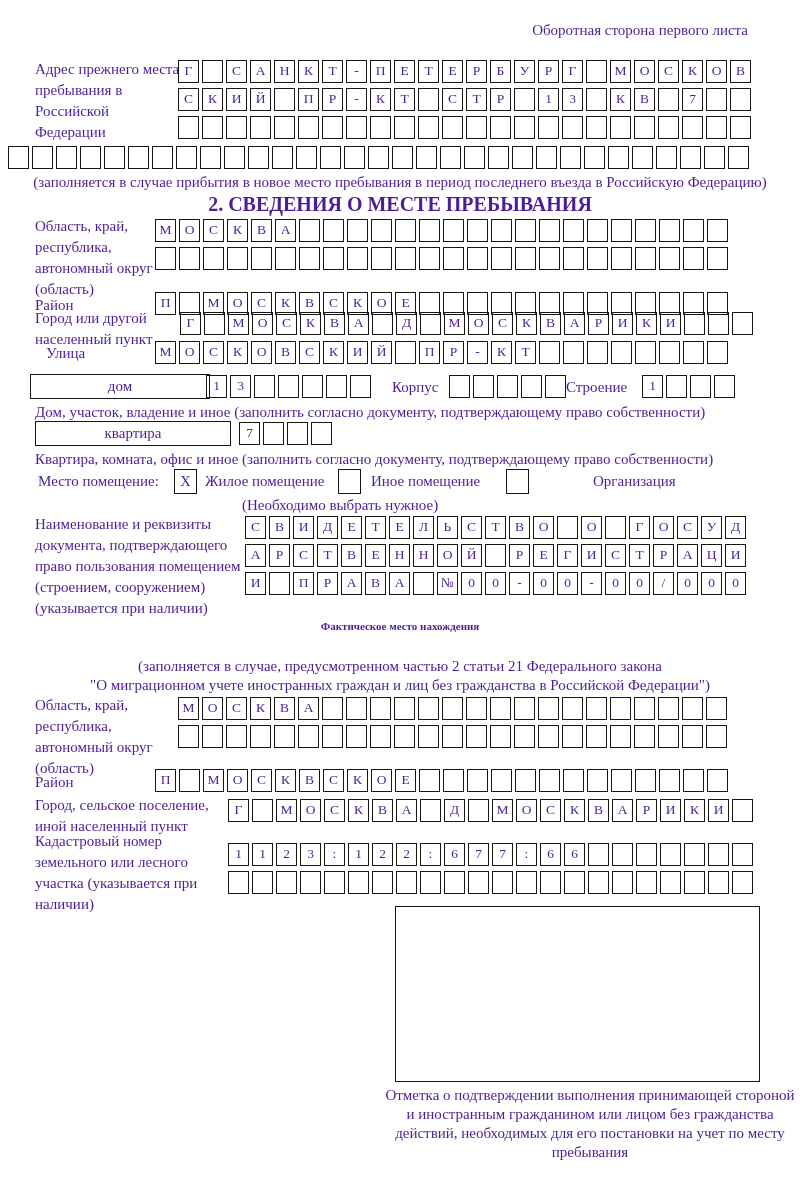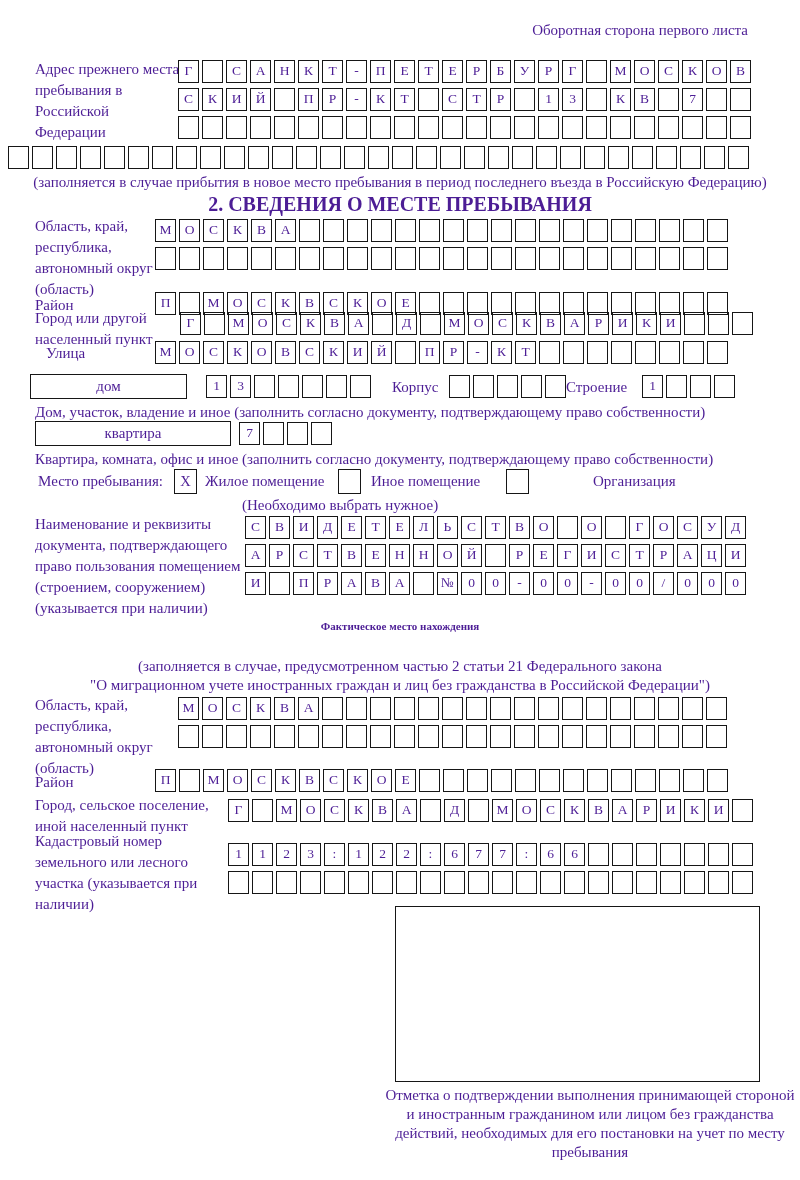--- a/index.html
+++ b/index.html
@@ -282,21 +282,21 @@
       <span class="cell"></span>
       <span class="cell"></span>
       <span class="cell"></span>
       <span class="cell"></span>
       <span class="cell"></span>
       <span class="cell"></span>
       <span class="cell"></span>
       <span class="cell"></span>
     </div>
 
-  <div class="abs widebox" style="top:374px; left:30px; width:157px;">дом</div>
+  <div class="abs widebox" style="top:374px; left:30px; width:180px;">дом</div>
   <div class="abs cells" style="top:375px; left:206px;">
       <span class="cell">1</span>
       <span class="cell">3</span>
       <span class="cell"></span>
       <span class="cell"></span>
       <span class="cell"></span>
       <span class="cell"></span>
       <span class="cell"></span>
     </div>
   <div class="abs lbl" style="top:377px; left:392px;">Корпус</div>
@@ -318,21 +318,21 @@
 
   <div class="abs widebox" style="top:421px; left:35px; width:196px;">квартира</div>
   <div class="abs cells" style="top:422px; left:239px;">
       <span class="cell">7</span>
       <span class="cell"></span>
       <span class="cell"></span>
       <span class="cell"></span>
     </div>
   <div class="abs caption" style="top:450px; left:35px;">Квартира, комната, офис и иное (заполнить согласно документу, подтверждающему право собственности)</div>
 
-  <div class="abs lbl" style="top:471px; left:38px;">Место пребывания:</div>
+  <div class="abs lbl" style="top:471px; left:38px;">Место помещение:</div>
   <span class="bigcell" style="top:469px; left:174px;">X</span>
   <div class="abs lbl" style="top:471px; left:205px;">Жилое помещение</div>
   <span class="bigcell" style="top:469px; left:338px;"></span>
   <div class="abs lbl" style="top:471px; left:371px;">Иное помещение</div>
   <span class="bigcell" style="top:469px; left:506px;"></span>
   <div class="abs lbl" style="top:471px; left:553px;margin-left:40px;">Организация</div>
   <div class="abs caption" style="top:496px; left:242px;">(Необходимо выбрать нужное)</div>
 
   <div class="abs lbl" style="top:514px; left:35px; width:212px;">Наименование и реквизиты документа, подтверждающего право пользования помещением (строением, сооружением) (указывается при наличии)</div>
   <div class="abs cells" style="top:516px; left:245px;">

